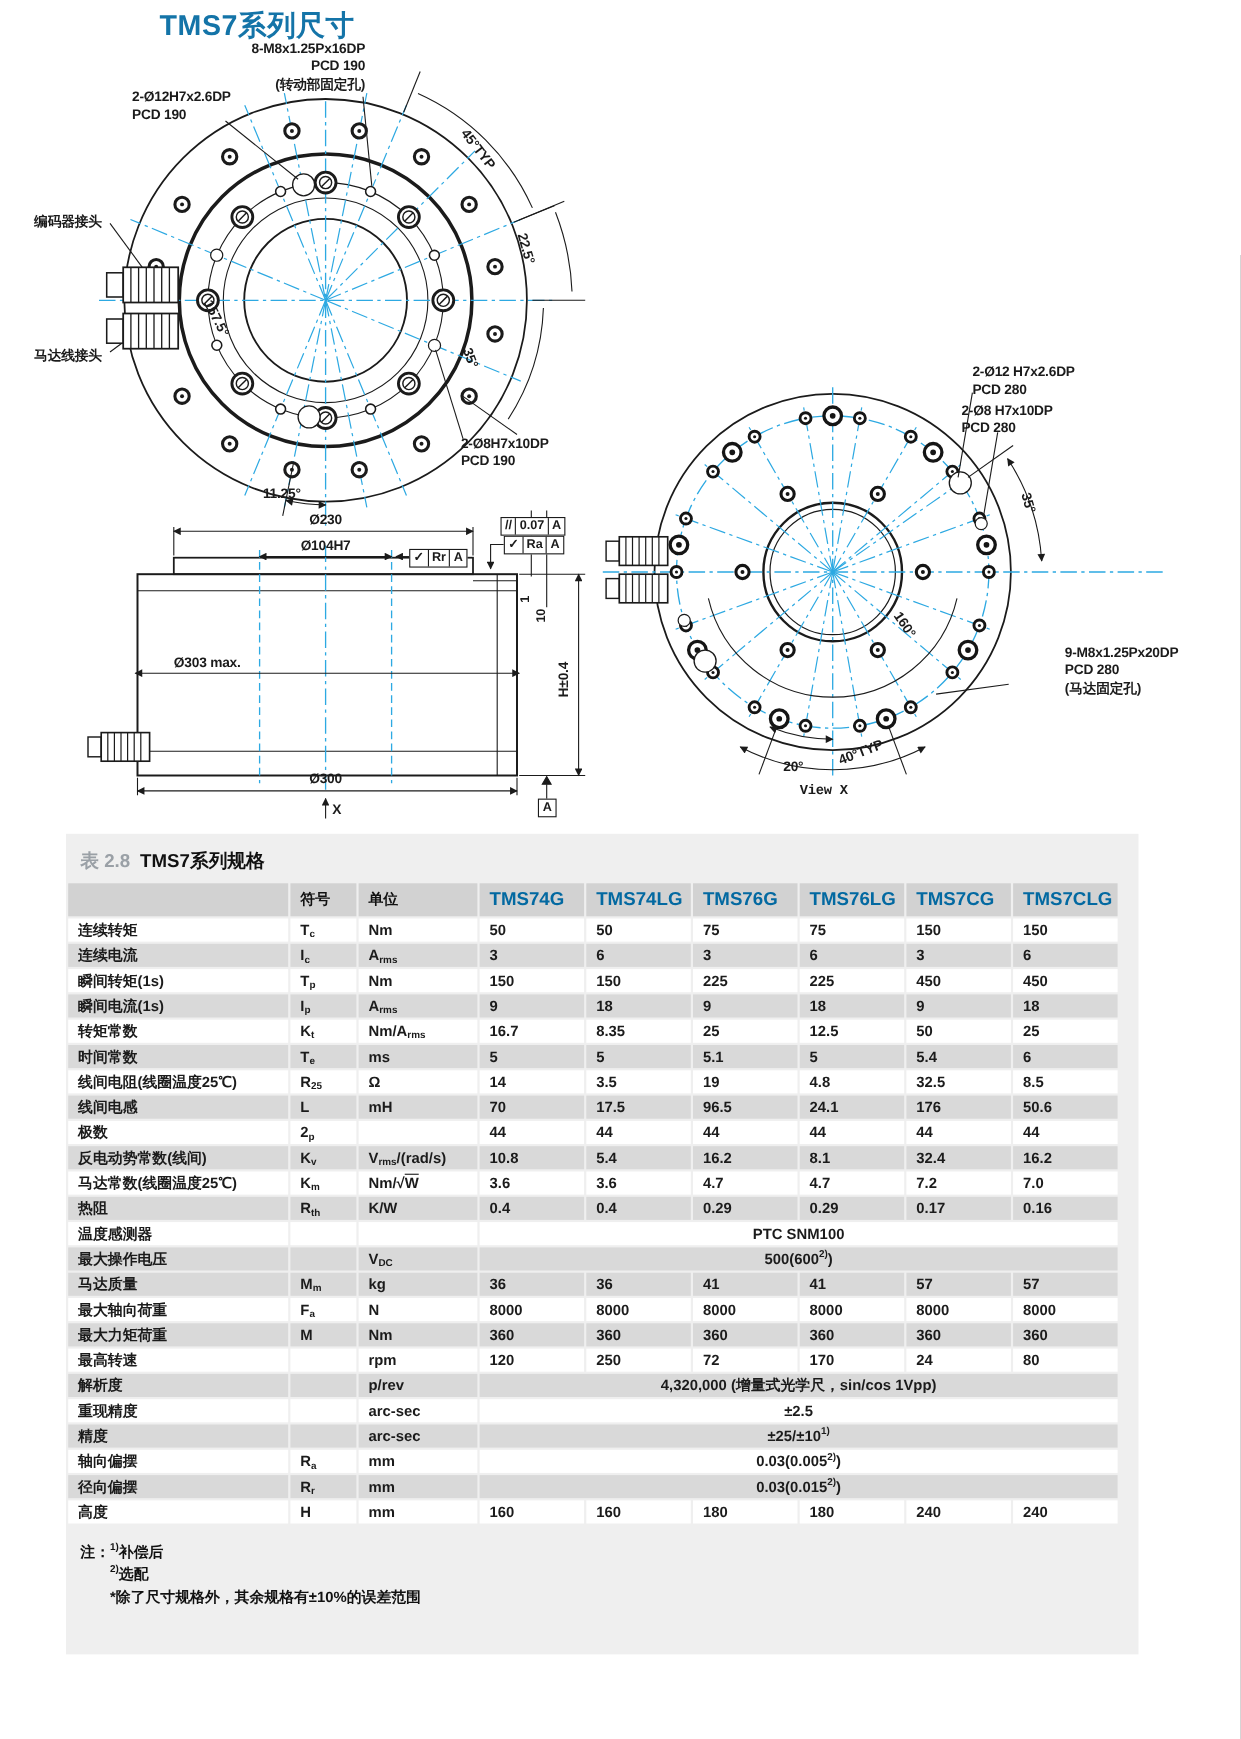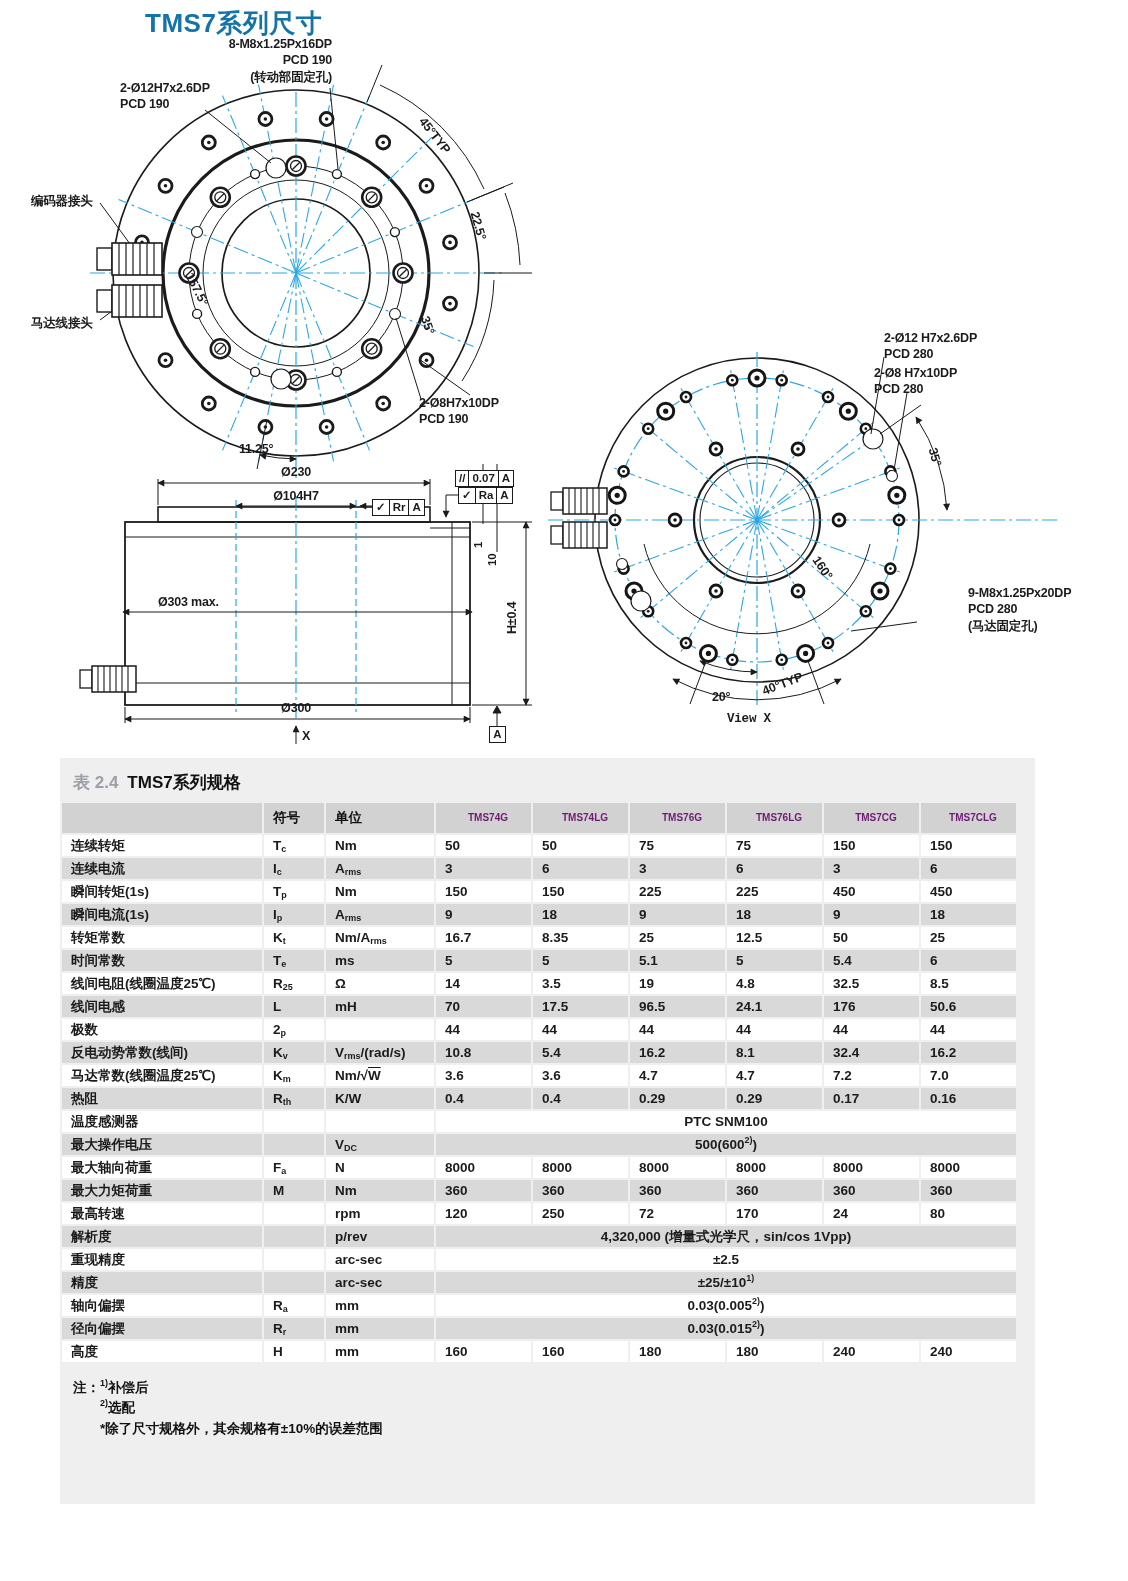--- a/index.html
+++ b/index.html
@@ -19,21 +19,21 @@
   .databox{position:absolute;width:15px;height:15px;border:1.4px solid #1b1b1b;background:#fff;
            font-size:11.5px;font-weight:bold;text-align:center;line-height:15px;}
   .spec-section{position:absolute;left:60px;top:758px;width:975px;height:746px;background:#efefef;}
   .caption{padding:13px 0 7px 13px;font-size:17px;font-weight:bold;color:#111;}
   .cap-num{color:#9aa0a6;margin-right:9px;}
   table{border-collapse:separate;border-spacing:2px;table-layout:fixed;width:952px;margin-left:0;}
   col.c-lbl{width:200px}col.c-sym{width:60px}col.c-unit{width:108px}col.c-val{width:95px}
   th,td{height:21px;line-height:21px;padding:0 0 0 9px;font-size:13.5px;font-weight:bold;
         text-align:left;white-space:nowrap;overflow:visible;}
   thead th{height:18px;line-height:30px;background:#d2d2d2;color:#111;font-size:13.5px;}
-  thead th.model{color:#701a75;font-size:10px;text-align:center;}
+  thead th.model{color:#0369a1;font-size:17px;}
   tr.odd td{background:#ffffff;}
   tr.even td{background:#d9d9d9;}
   td.span{text-align:center;padding:0;}
   sub,sup{font-size:9px;font-weight:bold;line-height:0;}
   sub{vertical-align:-2px;}  sup{vertical-align:6px;}
   .ov{text-decoration:overline;}
   .notes{padding:14px 0 0 13px;font-size:13.5px;font-weight:bold;line-height:1.5;color:#111;}
   .note.indent{padding-left:27px;}
 </style>
 </head>
@@ -376,21 +376,21 @@
     <div>9-M8x1.25Px20DP</div>
     <div>PCD 280</div>
     <div>(马达固定孔)</div>
   </div>
   <div class="dlabel" style="left:712px;top:689px;">20°</div>
   <div class="dlabel rot" style="left:760px;top:684px;transform:rotate(-21deg);">40°TYP</div>
   <div class="dlabel" style="left:727px;top:711px;font-family:Liberation Mono, monospace;">View X</div>
 
   <section class="spec-section">
     <div class="caption">
-      <span class="cap-num">表 2.4</span><span>TMS7系列规格</span>
+      <span class="cap-num">表 2.8</span><span>TMS7系列规格</span>
     </div>
     <table>
       <colgroup>
         <col class="c-lbl">
           <col class="c-sym">
           <col class="c-unit">
         <col class="c-val">
           <col class="c-val">
           <col class="c-val">
         <col class="c-val">
@@ -548,20 +548,31 @@
             <td class="sym"></td>
             <td class="unit"></td>
             <td class="val span" colspan="6"><span>PTC SNM100</span></td>
           </tr>
           <tr class="even">
             <td class="lbl">最大操作电压</td>
             <td class="sym"></td>
             <td class="unit"><span>V</span><sub>DC</sub></td>
             <td class="val span" colspan="6"><span>500(600</span><sup>2)</sup><span>)</span></td>
           </tr>
+          <tr class="even">
+            <td class="lbl">马达质量</td>
+            <td class="sym"><span>M</span><sub>m</sub></td>
+            <td class="unit"><span>kg</span></td>
+            <td class="val">36</td>
+            <td class="val">36</td>
+            <td class="val">41</td>
+            <td class="val">41</td>
+            <td class="val">57</td>
+            <td class="val">57</td>
+          </tr>
           <tr class="odd">
             <td class="lbl">最大轴向荷重</td>
             <td class="sym"><span>F</span><sub>a</sub></td>
             <td class="unit"><span>N</span></td>
             <td class="val">8000</td>
             <td class="val">8000</td>
             <td class="val">8000</td>
             <td class="val">8000</td>
             <td class="val">8000</td>
             <td class="val">8000</td>

